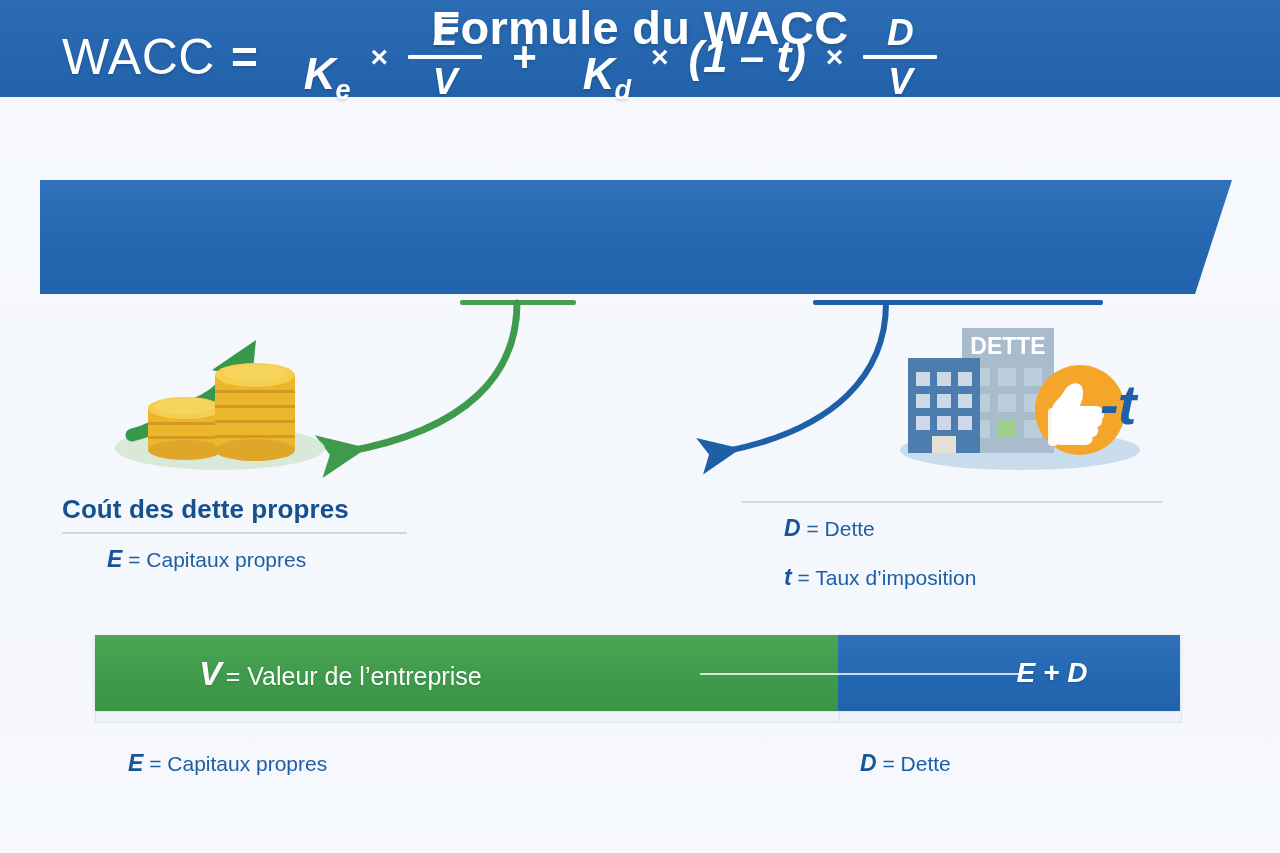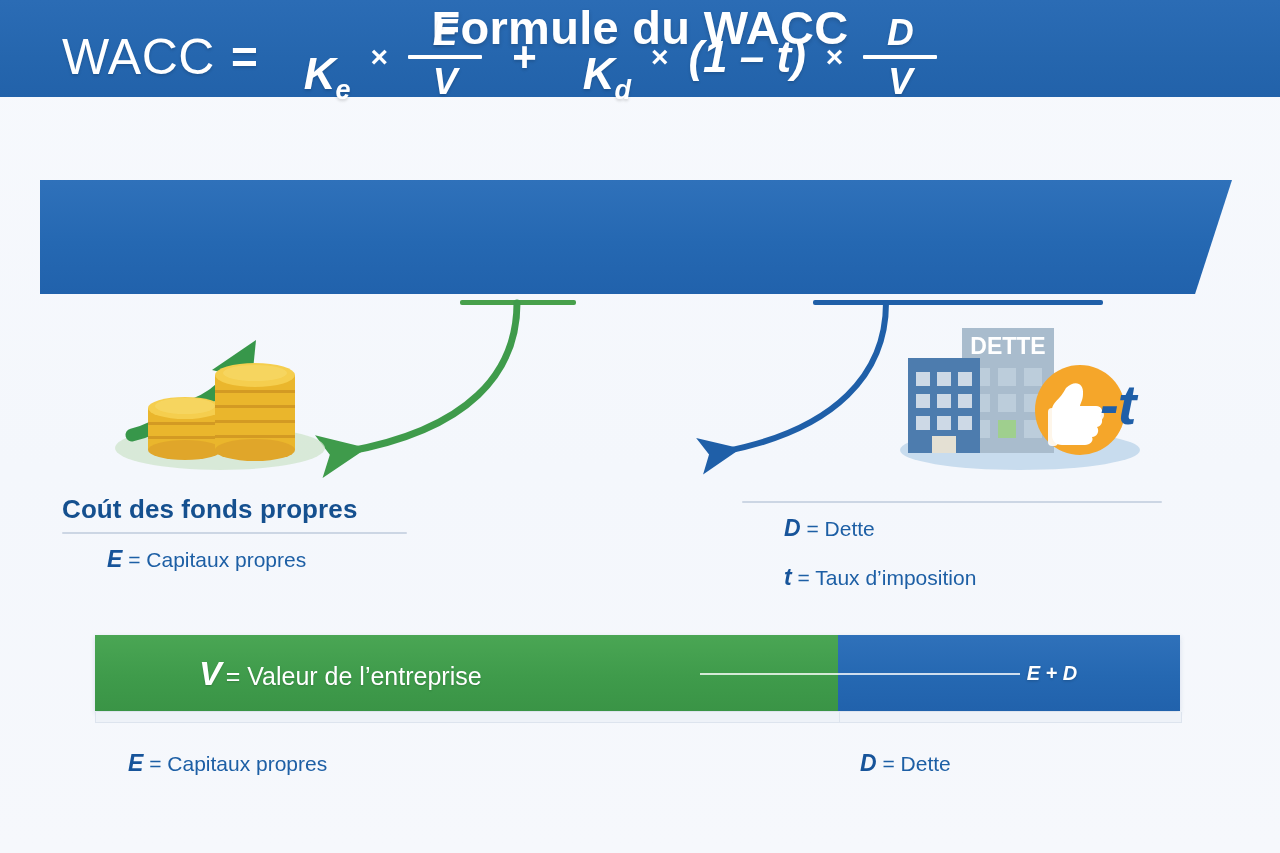--- a/index.html
+++ b/index.html
@@ -248,21 +248,21 @@
     position: absolute;
     left: 605px;
     top: 38px;
     width: 320px;
     height: 2px;
     background: rgba(255,255,255,0.78);
     z-index: 1;
   }
   .vbar-ed {
     color: #ffffff;
-    font-size: 20px;
+    font-size: 28px;
     font-weight: bold;
     font-style: italic;
     text-shadow: 0 1px 3px rgba(0,0,0,0.2);
     padding-left: 86px;
     white-space: nowrap;
   }
 
   .vbar-base {
     position: absolute;
     left: 95px;
@@ -406,21 +406,21 @@
       <circle cx="200" cy="100" r="45" fill="#f5a62a"></circle>
       <path d="M186 78 C194 70, 204 72, 203 84 C203 90, 200 94, 200 96 L216 96 C222 96, 224 102, 220 106 C224 110, 222 116, 217 117 C220 121, 217 127, 212 127 C214 131, 210 135, 205 135 L182 135 C176 135, 172 131, 172 125 L172 100 C172 92, 180 90, 186 78 Z" fill="#ffffff"></path>
       <rect x="168" y="98" width="10" height="38" rx="4" fill="#ffffff" opacity="0.9"></rect>
       <circle cx="218" cy="105" r="6" fill="#ffffff" opacity="0.9"></circle>
     </g>
   </svg>
 
   <div class="minus-t">-t</div>
 
   <div class="label-block label-left">
-    <div class="label-head">Coút des fonds propres</div>
+    <div class="label-head">Coút des dette propres</div>
     <div class="label-rule"></div>
     <div class="label-line">
       <span class="sym">E</span>
       <span>= Capitaux propres</span>
     </div>
   </div>
 
   <div class="label-block label-right">
     <div class="label-rule"></div>
     <div class="label-line">

